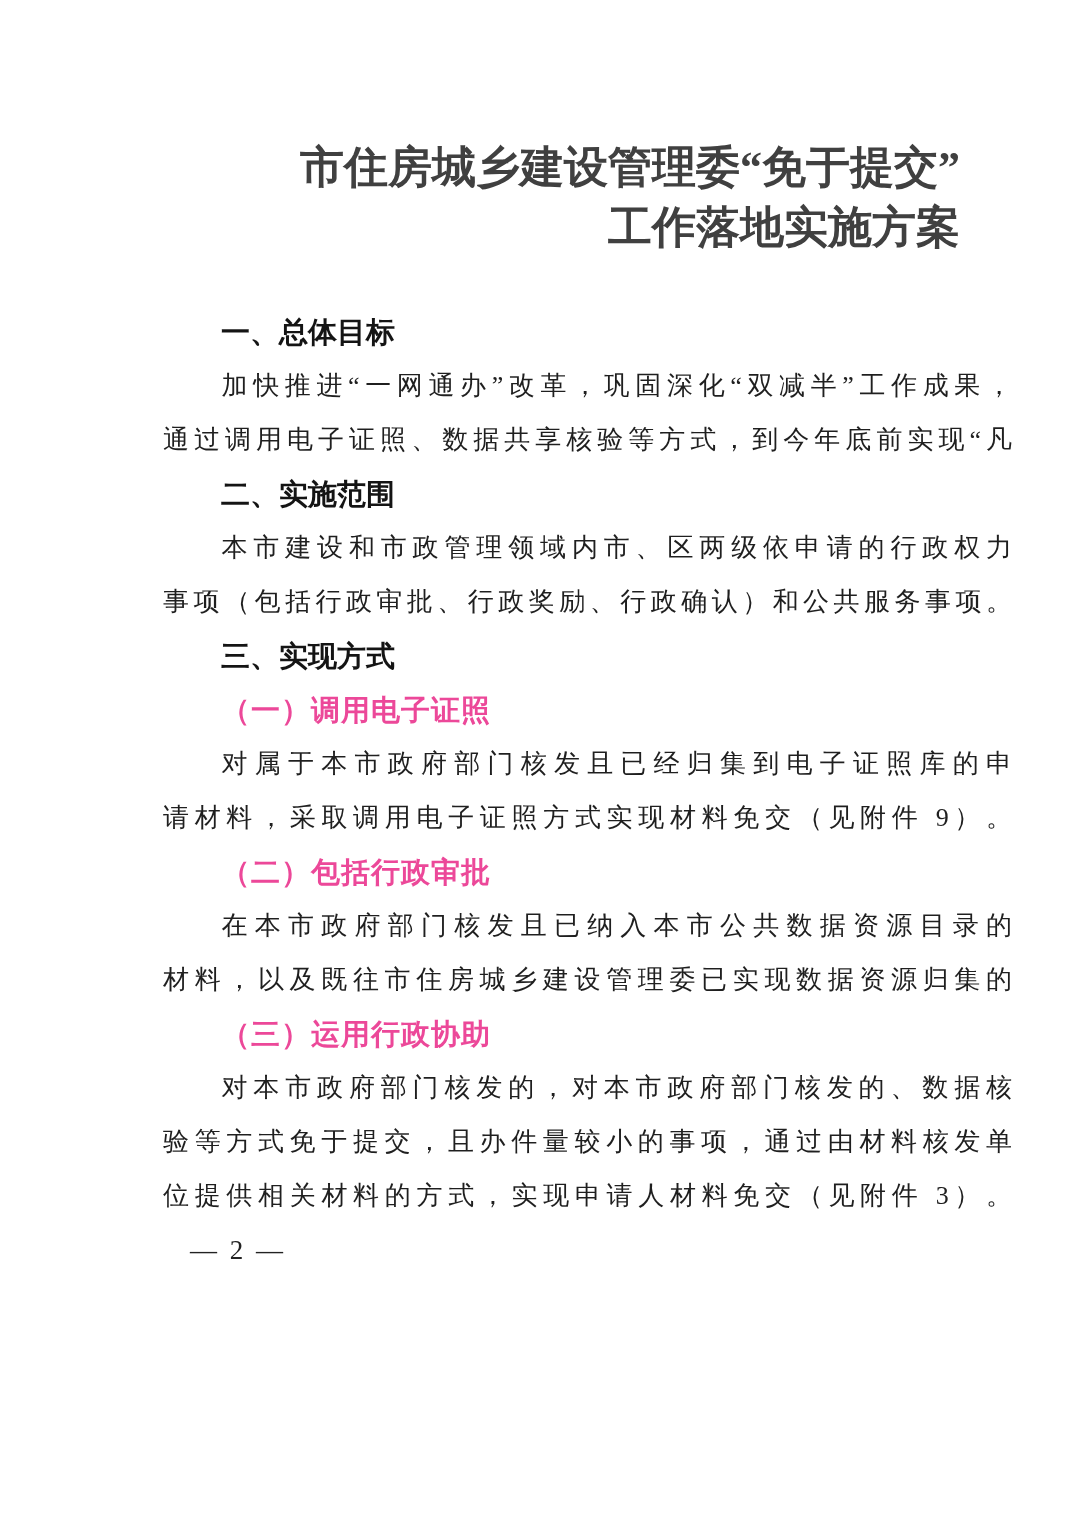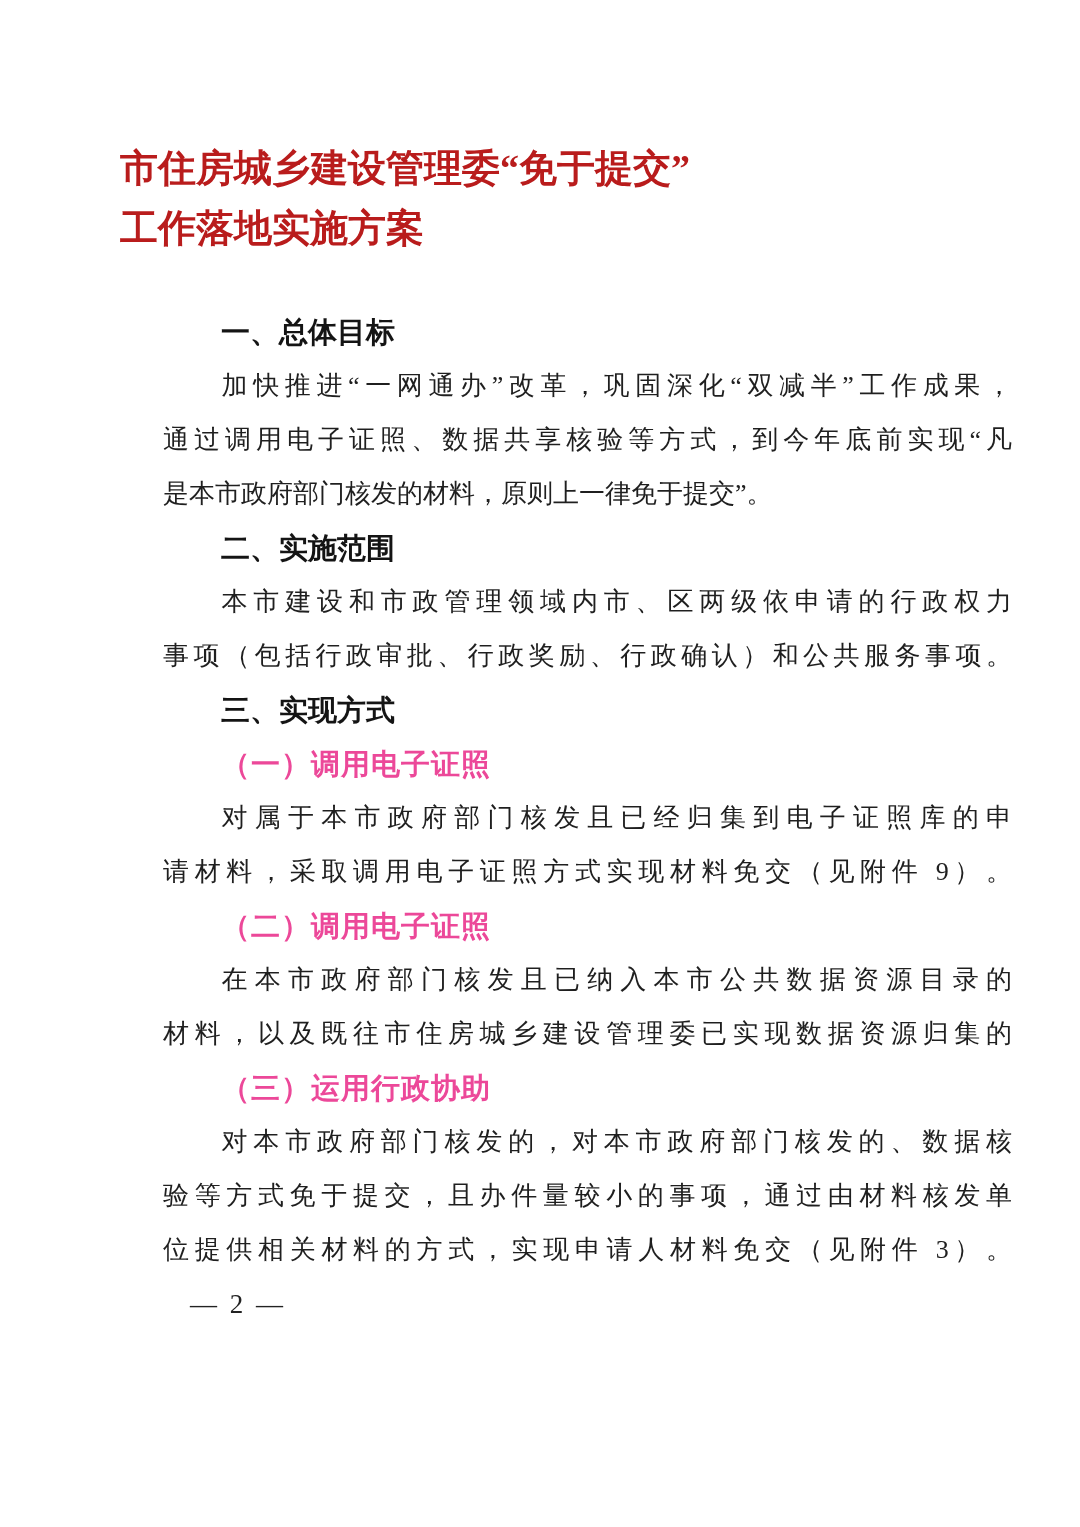--- a/index.html
+++ b/index.html
@@ -11,24 +11,24 @@
     position: relative;
     width: 1080px;
     height: 1527px;
     background: #ffffff;
     color: #1b1b1b;
     font-family: "Liberation Serif", "DejaVu Serif", serif;
     overflow: hidden;
   }
   .doc-title {
     margin: 138px 120px 0 120px;
-    text-align: left;
+    text-align: right;
     font-weight: bold;
-    color: #b91c1c;
-    font-size: 38px;
+    color: #404040;
+    font-size: 44px;
     line-height: 60px;
     font-family: "Liberation Serif", "DejaVu Serif", serif;
   }
   .content {
     margin: 47px 68px 0 163px;
     font-size: 26px;
     line-height: 54px;
     color: #1f1f1f;
   }
   .line {
@@ -76,33 +76,32 @@
   <div class="doc-title">
     <div>市住房城乡建设管理委“免于提交”</div>
     <div>工作落地实施方案</div>
   </div>
 
   <div class="content">
 
     <div class="line heading">一、总体目标</div>
     <div class="line fill indent">加快推进“一网通办”改革，巩固深化“双减半”工作成果，</div>
     <div class="line fill">通过调用电子证照、数据共享核验等方式，到今年底前实现“凡</div>
-    <div class="line">是本市政府部门核发的材料，原则上一律免于提交”。</div>
 
     <div class="line heading">二、实施范围</div>
     <div class="line fill indent">本市建设和市政管理领域内市、区两级依申请的行政权力</div>
     <div class="line fill">事项（包括行政审批、行政奖励、行政确认）和公共服务事项。</div>
 
     <div class="line heading">三、实现方式</div>
 
     <div class="line subheading">（一）调用电子证照</div>
     <div class="line fill indent">对属于本市政府部门核发且已经归集到电子证照库的申</div>
     <div class="line fill">请材料，采取调用电子证照方式实现材料免交（见附件 9）。</div>
 
-    <div class="line subheading">（二）调用电子证照</div>
+    <div class="line subheading">（二）包括行政审批</div>
     <div class="line fill indent">在本市政府部门核发且已纳入本市公共数据资源目录的</div>
     <div class="line fill">材料，以及既往市住房城乡建设管理委已实现数据资源归集的</div>
 
     <div class="line subheading">（三）运用行政协助</div>
     <div class="line fill indent">对本市政府部门核发的，对本市政府部门核发的、数据核</div>
     <div class="line fill">验等方式免于提交，且办件量较小的事项，通过由材料核发单</div>
     <div class="line fill">位提供相关材料的方式，实现申请人材料免交（见附件 3）。</div>
 
   </div>
 

